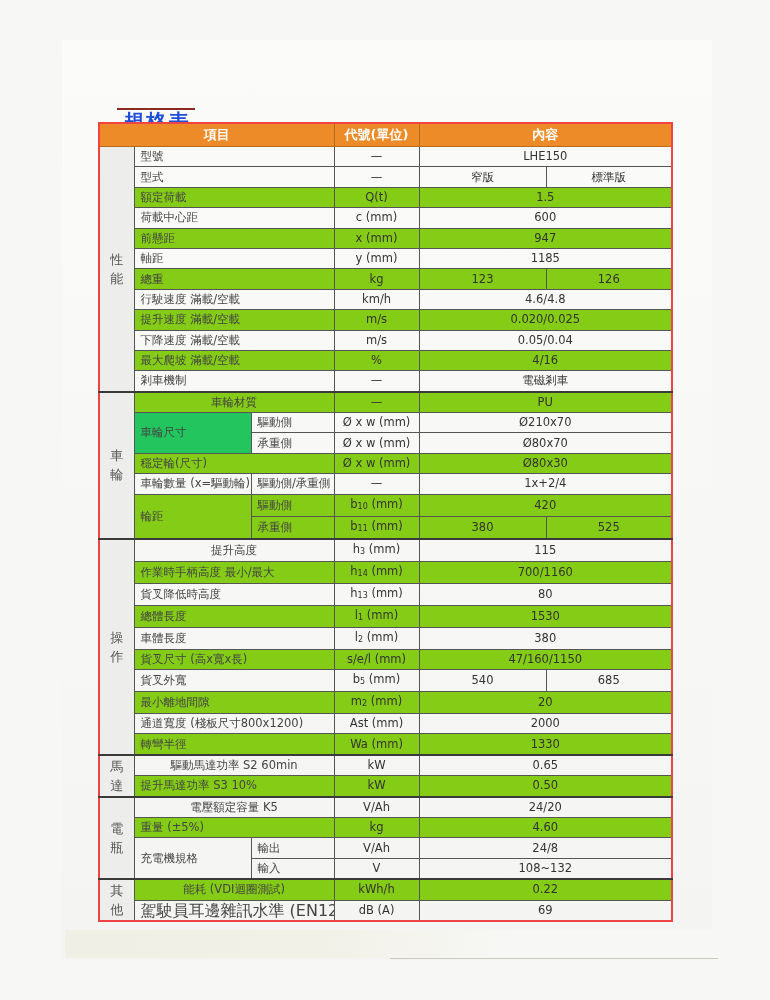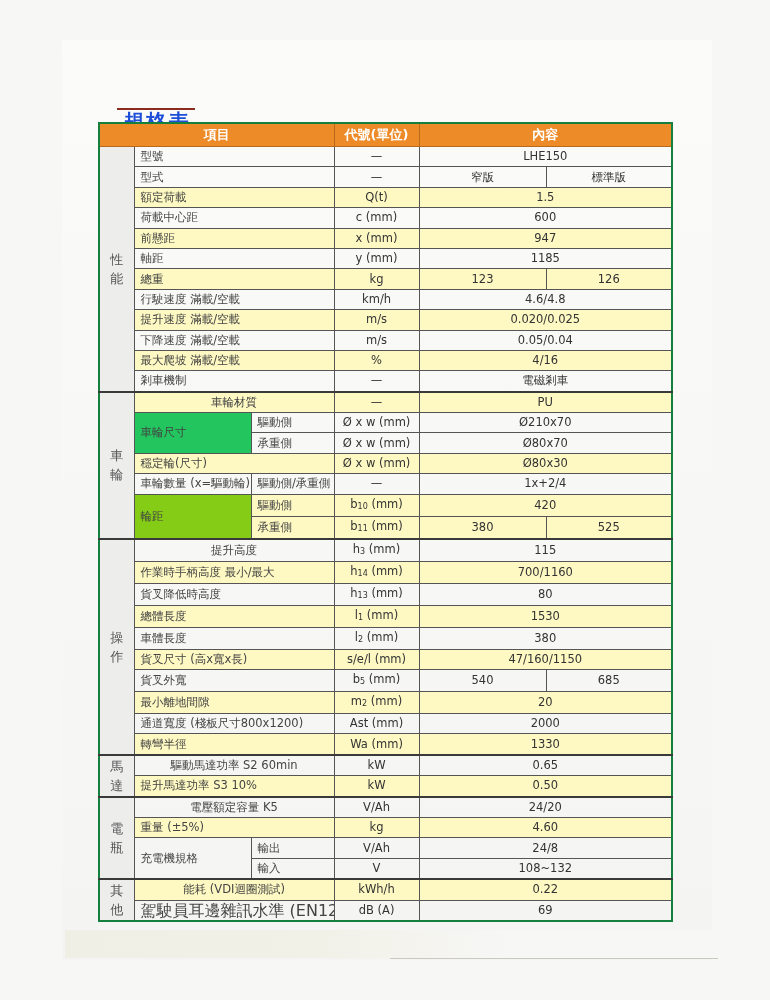--- a/index.html
+++ b/index.html
@@ -15,21 +15,21 @@
     position:absolute; left:124px; top:88px; font-size:21px; font-weight:bold; color:#1d4ed8;
     letter-spacing:1px;
     margin-top:20px;
   }
   .title-rule {
     position:absolute; left:117px; top:108px; width:78px; height:2px; background:#8b2a1e;
   }
   table.spec {
     position:absolute; left:98px; top:122px; width:573px;
     border-collapse:collapse; table-layout:fixed; font-size:11.5px;
-    border:2px solid #15803d;
+    border:2px solid #ef4444;
   }
   table.spec col.c-sec { width:35px; }
   table.spec col.c-item { width:117px; }
   table.spec col.c-sub { width:83px; }
   table.spec col.c-code { width:85px; }
   table.spec col.c-v1 { width:127px; }
   table.spec col.c-v2 { width:126px; }
   table.spec th {
     background:#ec8b27; color:#fff; font-weight:bold; font-size:13px; height:22px;
     border:1px solid #b86a1c; text-align:center; padding:0;
@@ -37,21 +37,21 @@
   table.spec td {
     height:19.4px; padding:0 6px; border:1px solid #555; white-space:nowrap; overflow:hidden;
     line-height:19px;
   }
   td.sec {
     text-align:center; background:#ededec; color:#555; font-size:13px; line-height:15px;
     border-right:1px solid #444; padding:0;
   }
   td.item { text-align:left; color:#444; }
   td.code, td.val { text-align:center; color:#333; }
-  tr.alt td.item, tr.alt td.code, tr.alt td.val, tr.alt td.sub { background:#fef9c3; }
+  tr.alt td.item, tr.alt td.code, tr.alt td.val, tr.alt td.sub { background:#84cc16; }
   tr.grp td { border-top:2px solid #3a3a3a;text-align:center; }
   sub.s { font-size:8px; vertical-align:-1px; }
   .bottom-shade {
     position:absolute; left:65px; top:930px; width:650px; height:28px;
     background:linear-gradient(90deg,#efefe6 0%,#f2f1e8 40%,#f7f7f6 70%);
   }
   .bottom-rule {
     position:absolute; left:390px; top:958px; width:328px; height:1px; background:#c9c9bf;
   }
 </style>

